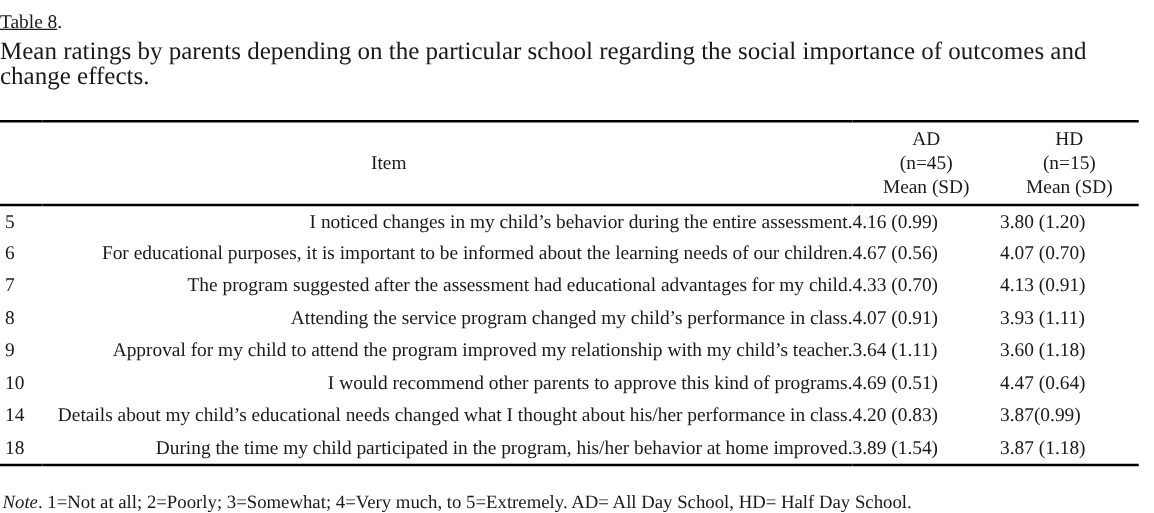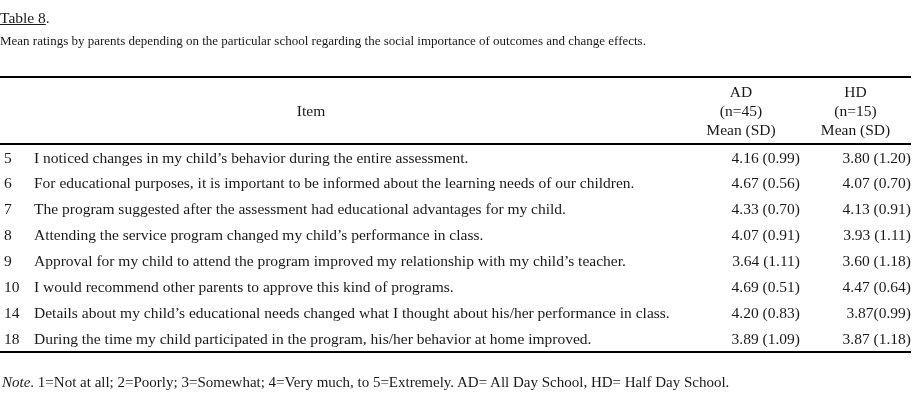--- a/index.html
+++ b/index.html
@@ -6,38 +6,38 @@
   html, body {
     width: 923px; height: 410px;
     background: #ffffff;
     font-family: "Liberation Serif", "DejaVu Serif", serif;
     color: #1a1a1a;
     overflow: hidden;
   }
   .page { padding: 6px 5px 0 0; font-family: Liberation Serif, serif; }
   .title { font-size: 15.5px; line-height: 19px; margin-top: 2px; }
   .title .underlined { text-decoration: underline; }
-  .subtitle { font-size: 13px; line-height: 20px; margin-top: 4px; }
+  .subtitle { font-size: 20px; line-height: 20px; margin-top: 4px; }
   table.data-table {
     border-collapse: collapse;
     table-layout: fixed;
     width: 911px;
     margin-top: 25px;
   }
   col.c-num { width: 34px; }
   col.c-ad  { width: 118px; }
   col.c-hd  { width: 111px; }
   thead tr { border-top: 2px solid #000; border-bottom: 2px solid #000; }
   th { font-weight: normal; font-size: 15.5px; vertical-align: middle; }
   th.item-head { padding-right: 60px; height: 66px; }
   th.stat-head { text-align: center; line-height: 19px; padding: 4px 0; margin-top: 44px; }
   tbody td { height: 26px; font-size: 15.5px; vertical-align: middle; }
   td.num { padding-left: 4px; text-align: left; }
-  td.item { text-align: left; white-space: nowrap; overflow: hidden; }
-  td.val { text-align: right; }
+  td.item { text-align: right; white-space: nowrap; overflow: hidden; }
+  td.val { text-align: left; }
   tbody { border-bottom: 2px solid #000; }
   .note { font-size: 15px; line-height: 19px; margin-top: 20px; margin-left: 2px; }
   .note .note-label { font-style: italic; }
 </style>
 </head>
 <body>
 
 <div class="page">
 
   <div class="title"><span class="underlined">Table 8</span><span>.</span></div>
@@ -105,21 +105,21 @@
       </tr>
       <tr>
         <td class="num">14</td>
         <td class="item">Details about my child’s educational needs changed what I thought about his/her performance in class.</td>
         <td class="val">4.20 (0.83)</td>
         <td class="val">3.87(0.99)</td>
       </tr>
       <tr>
         <td class="num">18</td>
         <td class="item">During the time my child participated in the program, his/her behavior at home improved.</td>
-        <td class="val">3.89 (1.09)</td>
+        <td class="val">3.89 (1.54)</td>
         <td class="val">3.87 (1.18)</td>
       </tr>
     </tbody>
   </table>
 
   <div class="note"><span class="note-label">Note</span><span>. 1=Not at all; 2=Poorly; 3=Somewhat; 4=Very much, to 5=Extremely. AD= All Day School, HD= Half Day School.</span></div>
 
 </div>
 
 </body></html>

